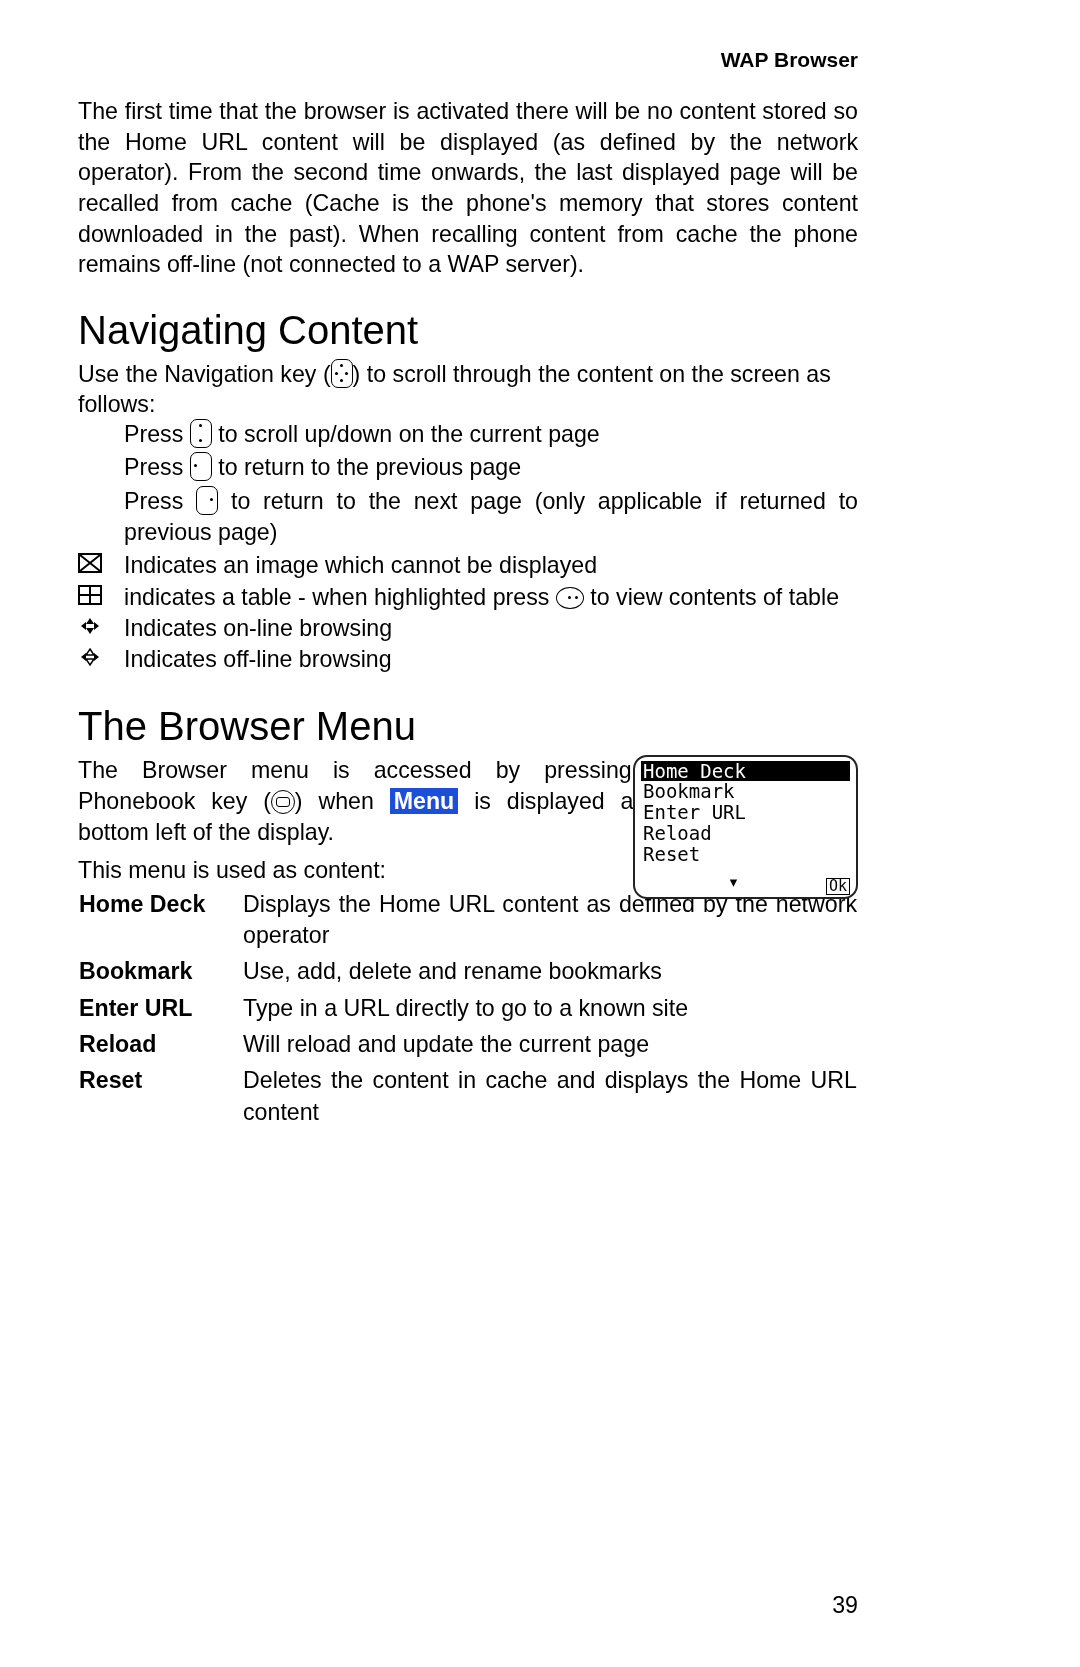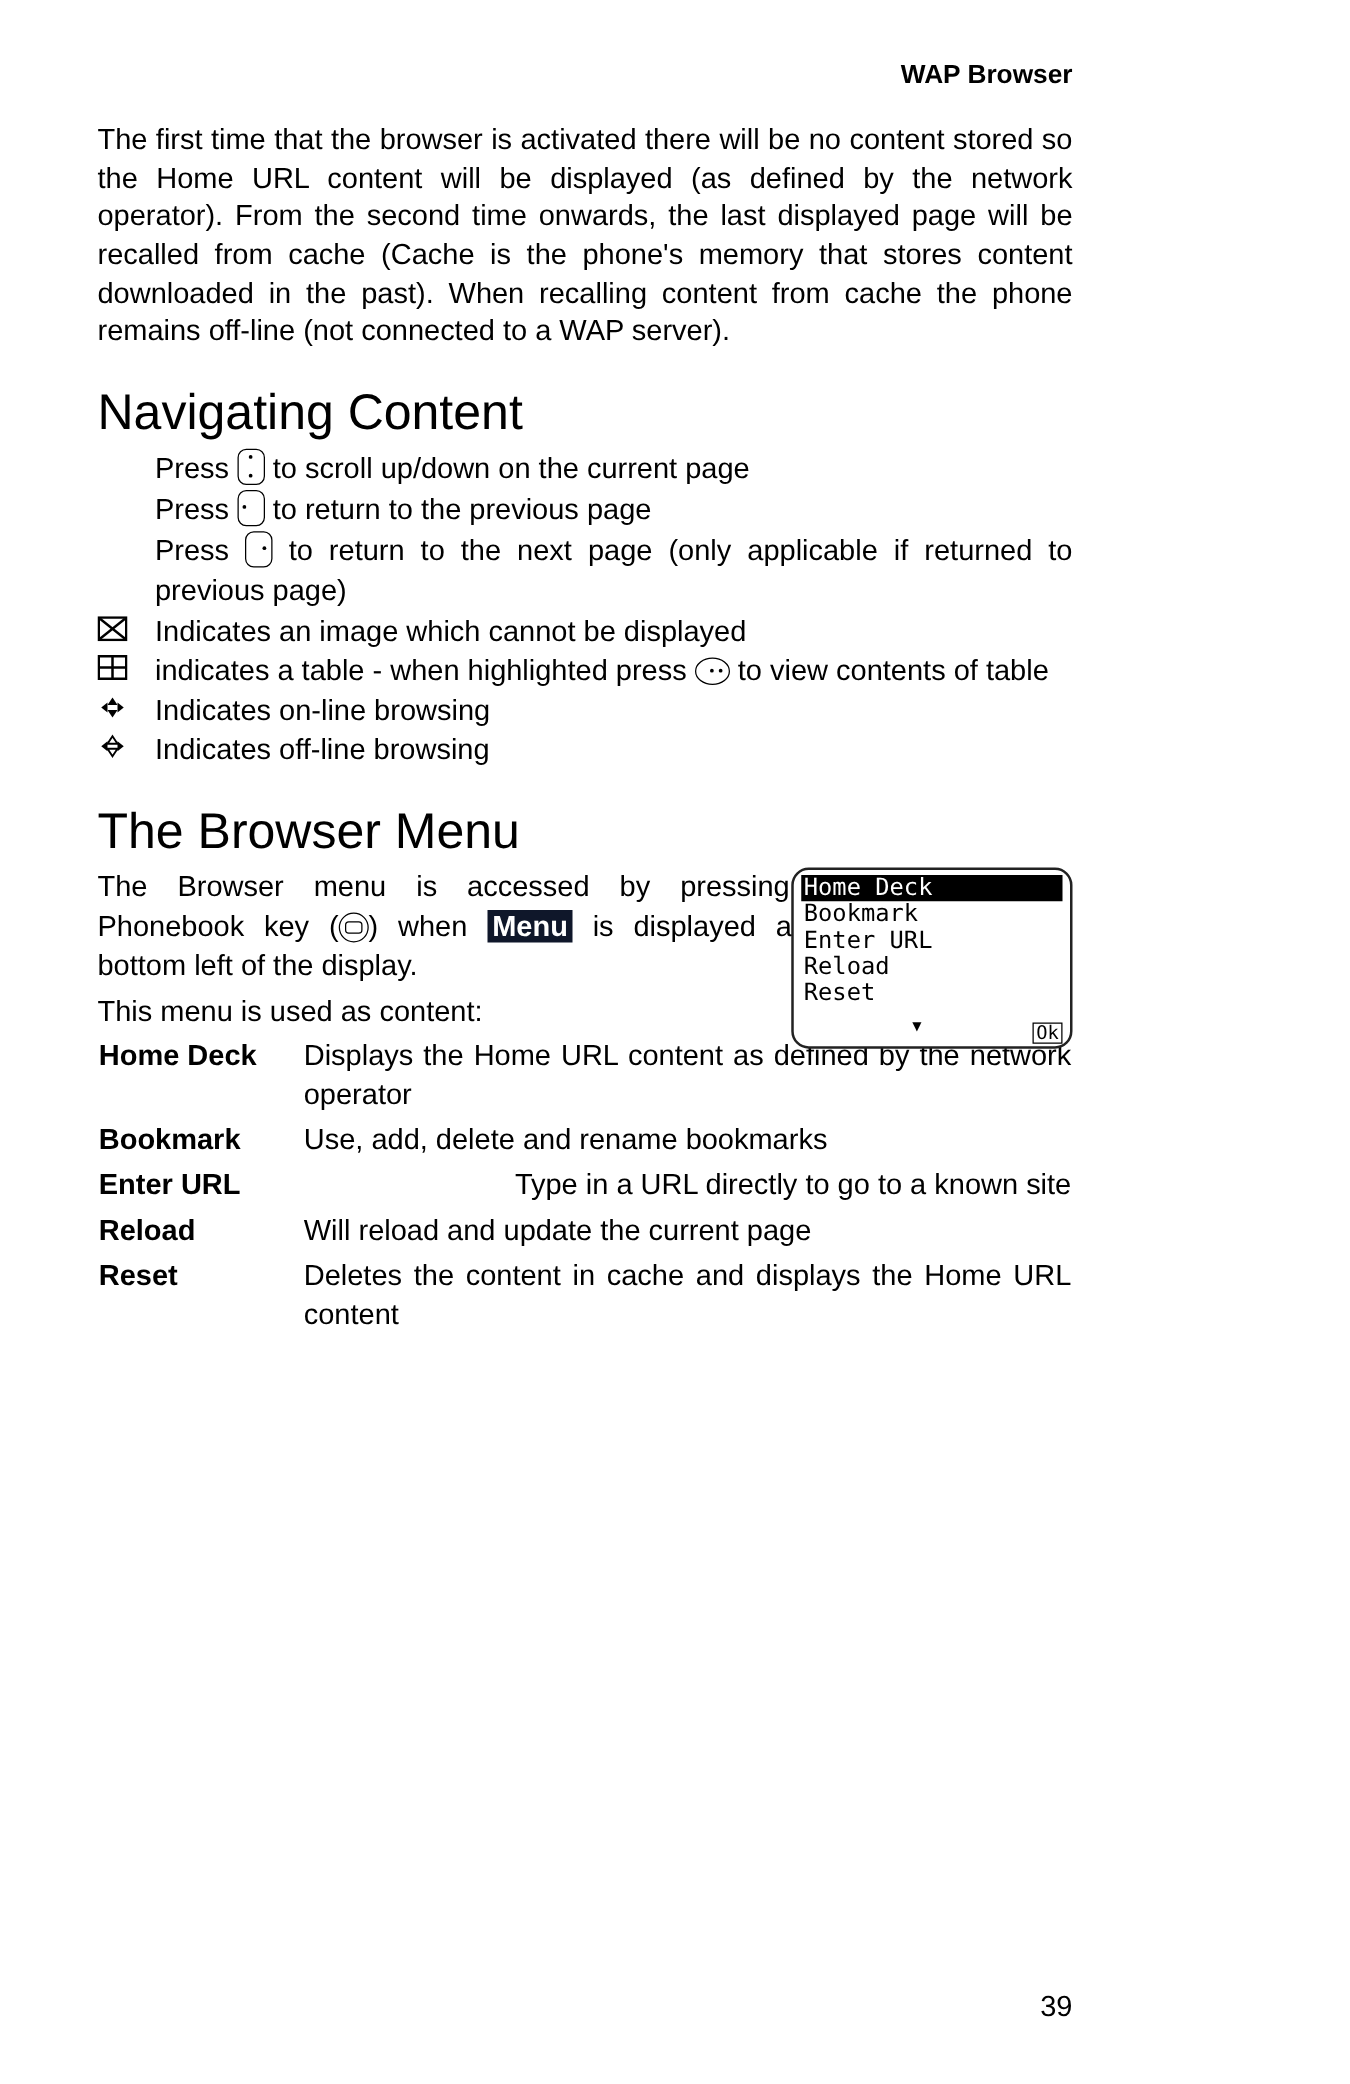--- a/index.html
+++ b/index.html
@@ -87,21 +87,21 @@
     font-size:19px;
     line-height:1.1;
     background:#fff;
   }
   .ps-item { padding:0 2px; }
   .ps-item.sel { background:#000; color:#fff; }
   .ps-foot { display:flex; justify-content:space-between; align-items:center; margin-top:2px; }
   .ps-ok { border:1.2px solid #000; font-size:15px; padding:0 2px; line-height:1; font-family:"Lucida Console",monospace;margin-top:11px;}
 
   .menu-inv {
-    background:#0f172a; color:#fff; padding:0 4px; font-weight:bold;
+    background:#1d4ed8; color:#fff; padding:0 4px; font-weight:bold;
   }
 
   .menu-table { width:100%; font-size:23.2px; line-height:1.35; border-collapse:collapse;}
   .menu-table td { vertical-align:top; padding-bottom:4px;}
   .menu-table td.k { font-weight:bold; width:155px; white-space:nowrap; padding-right:8px;}
   .menu-table td.v { text-align:justify; }
 
   .nav-oval{
     display:inline-block;width:26px;height:20px;border:1.5px solid #000;border-radius:50%;
     position:relative;vertical-align:-4px;
@@ -128,20 +128,23 @@
 <body>
 
 <div class="page">
 
   <div class="header-right">WAP Browser</div>
 
   <div class="para">The first time that the browser is activated there will be no content stored so the Home URL content will be displayed (as defined by the network operator). From the second time onwards, the last displayed page will be recalled from cache (Cache is the phone's memory that stores content downloaded in the past). When recalling content from cache the phone remains off-line (not connected to a WAP server).</div>
 
   <h1>Navigating Content</h1>
 
+  <div class="sub no-just">
+    <span>Use the Navigation key (</span><span class="rkey full"></span><span>) to scroll through the content on the screen as follows:</span>
+  </div>
 
   <div class="indent-list">
     <div class="line no-just">
       <span>Press</span>
       <span class="rkey up"></span>
       <span> to scroll up/down on the current page</span>
     </div>
     <div class="line no-just">
       <span>Press</span>
       <span class="rkey left"></span>
@@ -233,21 +236,21 @@
         <tr>
           <td class="k">Home Deck</td>
           <td class="v">Displays the Home URL content as defined by the network operator</td>
         </tr>
     <tr>
           <td class="k">Bookmark</td>
           <td class="v" style="text-align:left">Use, add, delete and rename bookmarks</td>
         </tr>
     <tr>
           <td class="k">Enter URL</td>
-          <td class="v" style="text-align:right">Type in a URL directly to go to a known site</td>
+          <td class="v" style="text-align:left">Type in a URL directly to go to a known site</td>
         </tr>
     <tr>
           <td class="k">Reload</td>
           <td class="v" style="text-align:left">Will reload and update the current page</td>
         </tr>
     <tr>
           <td class="k">Reset</td>
           <td class="v">Deletes the content in cache and displays the Home URL content</td>
         </tr>
   </tbody>

